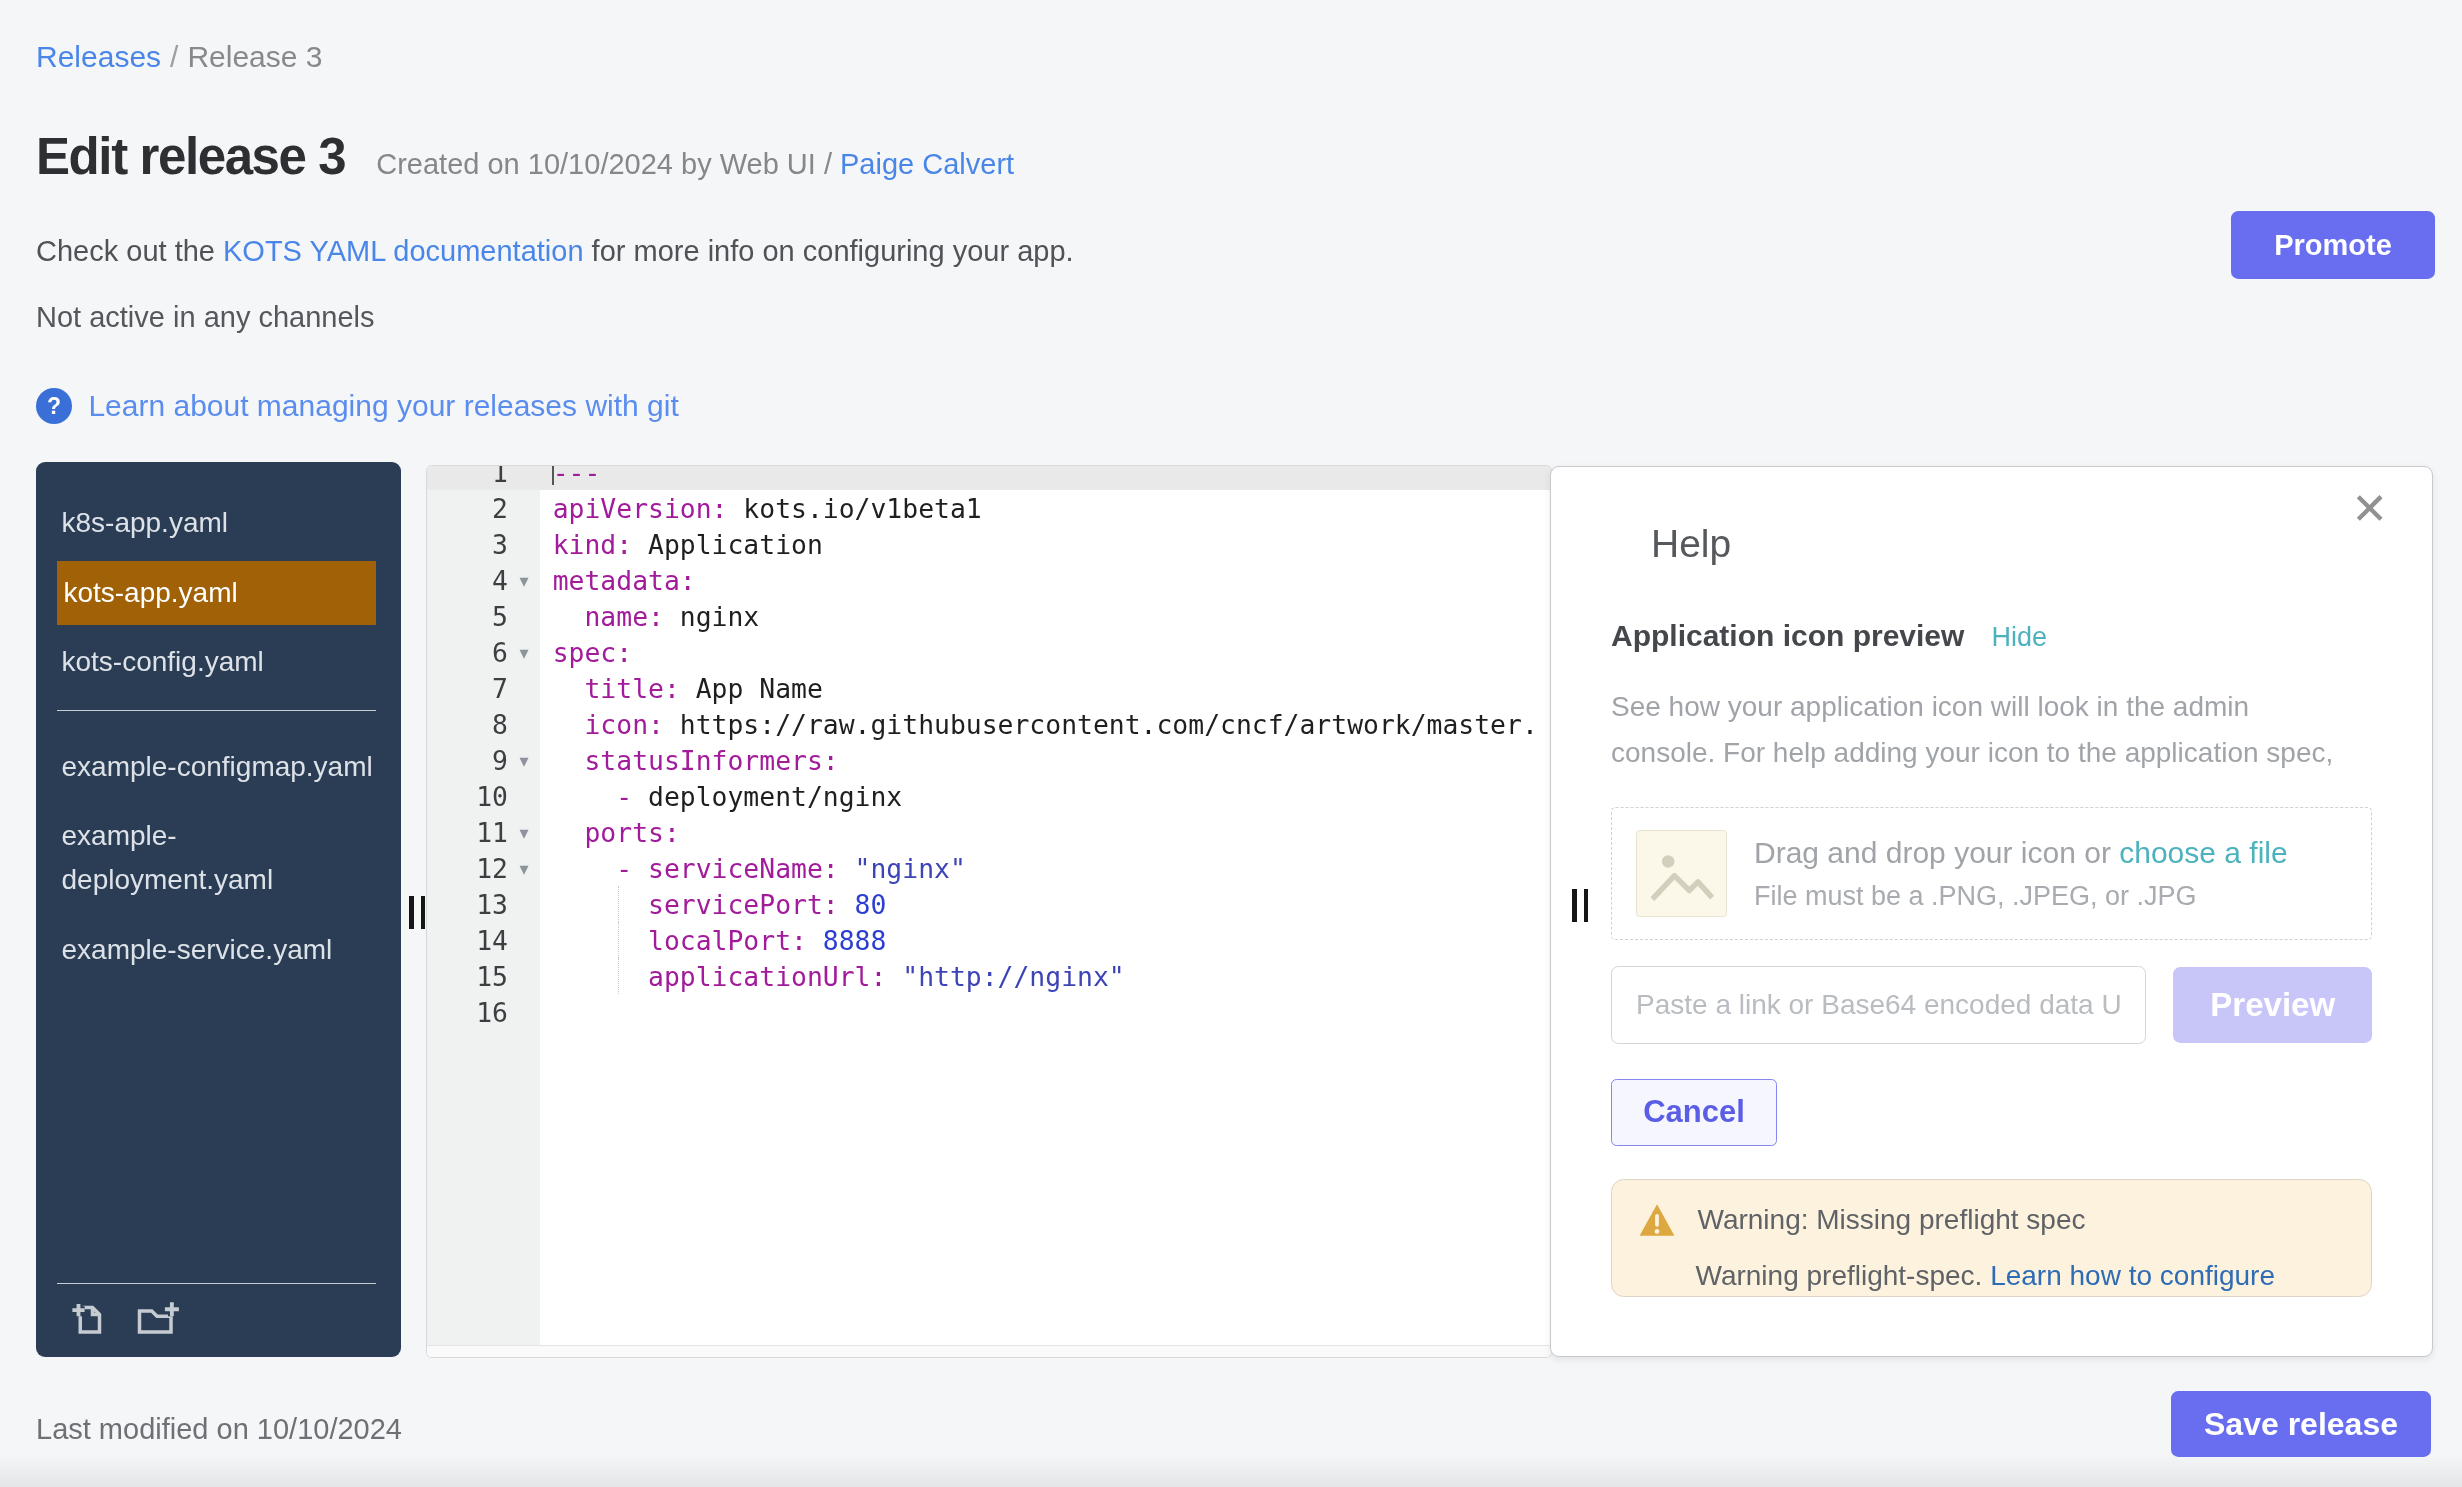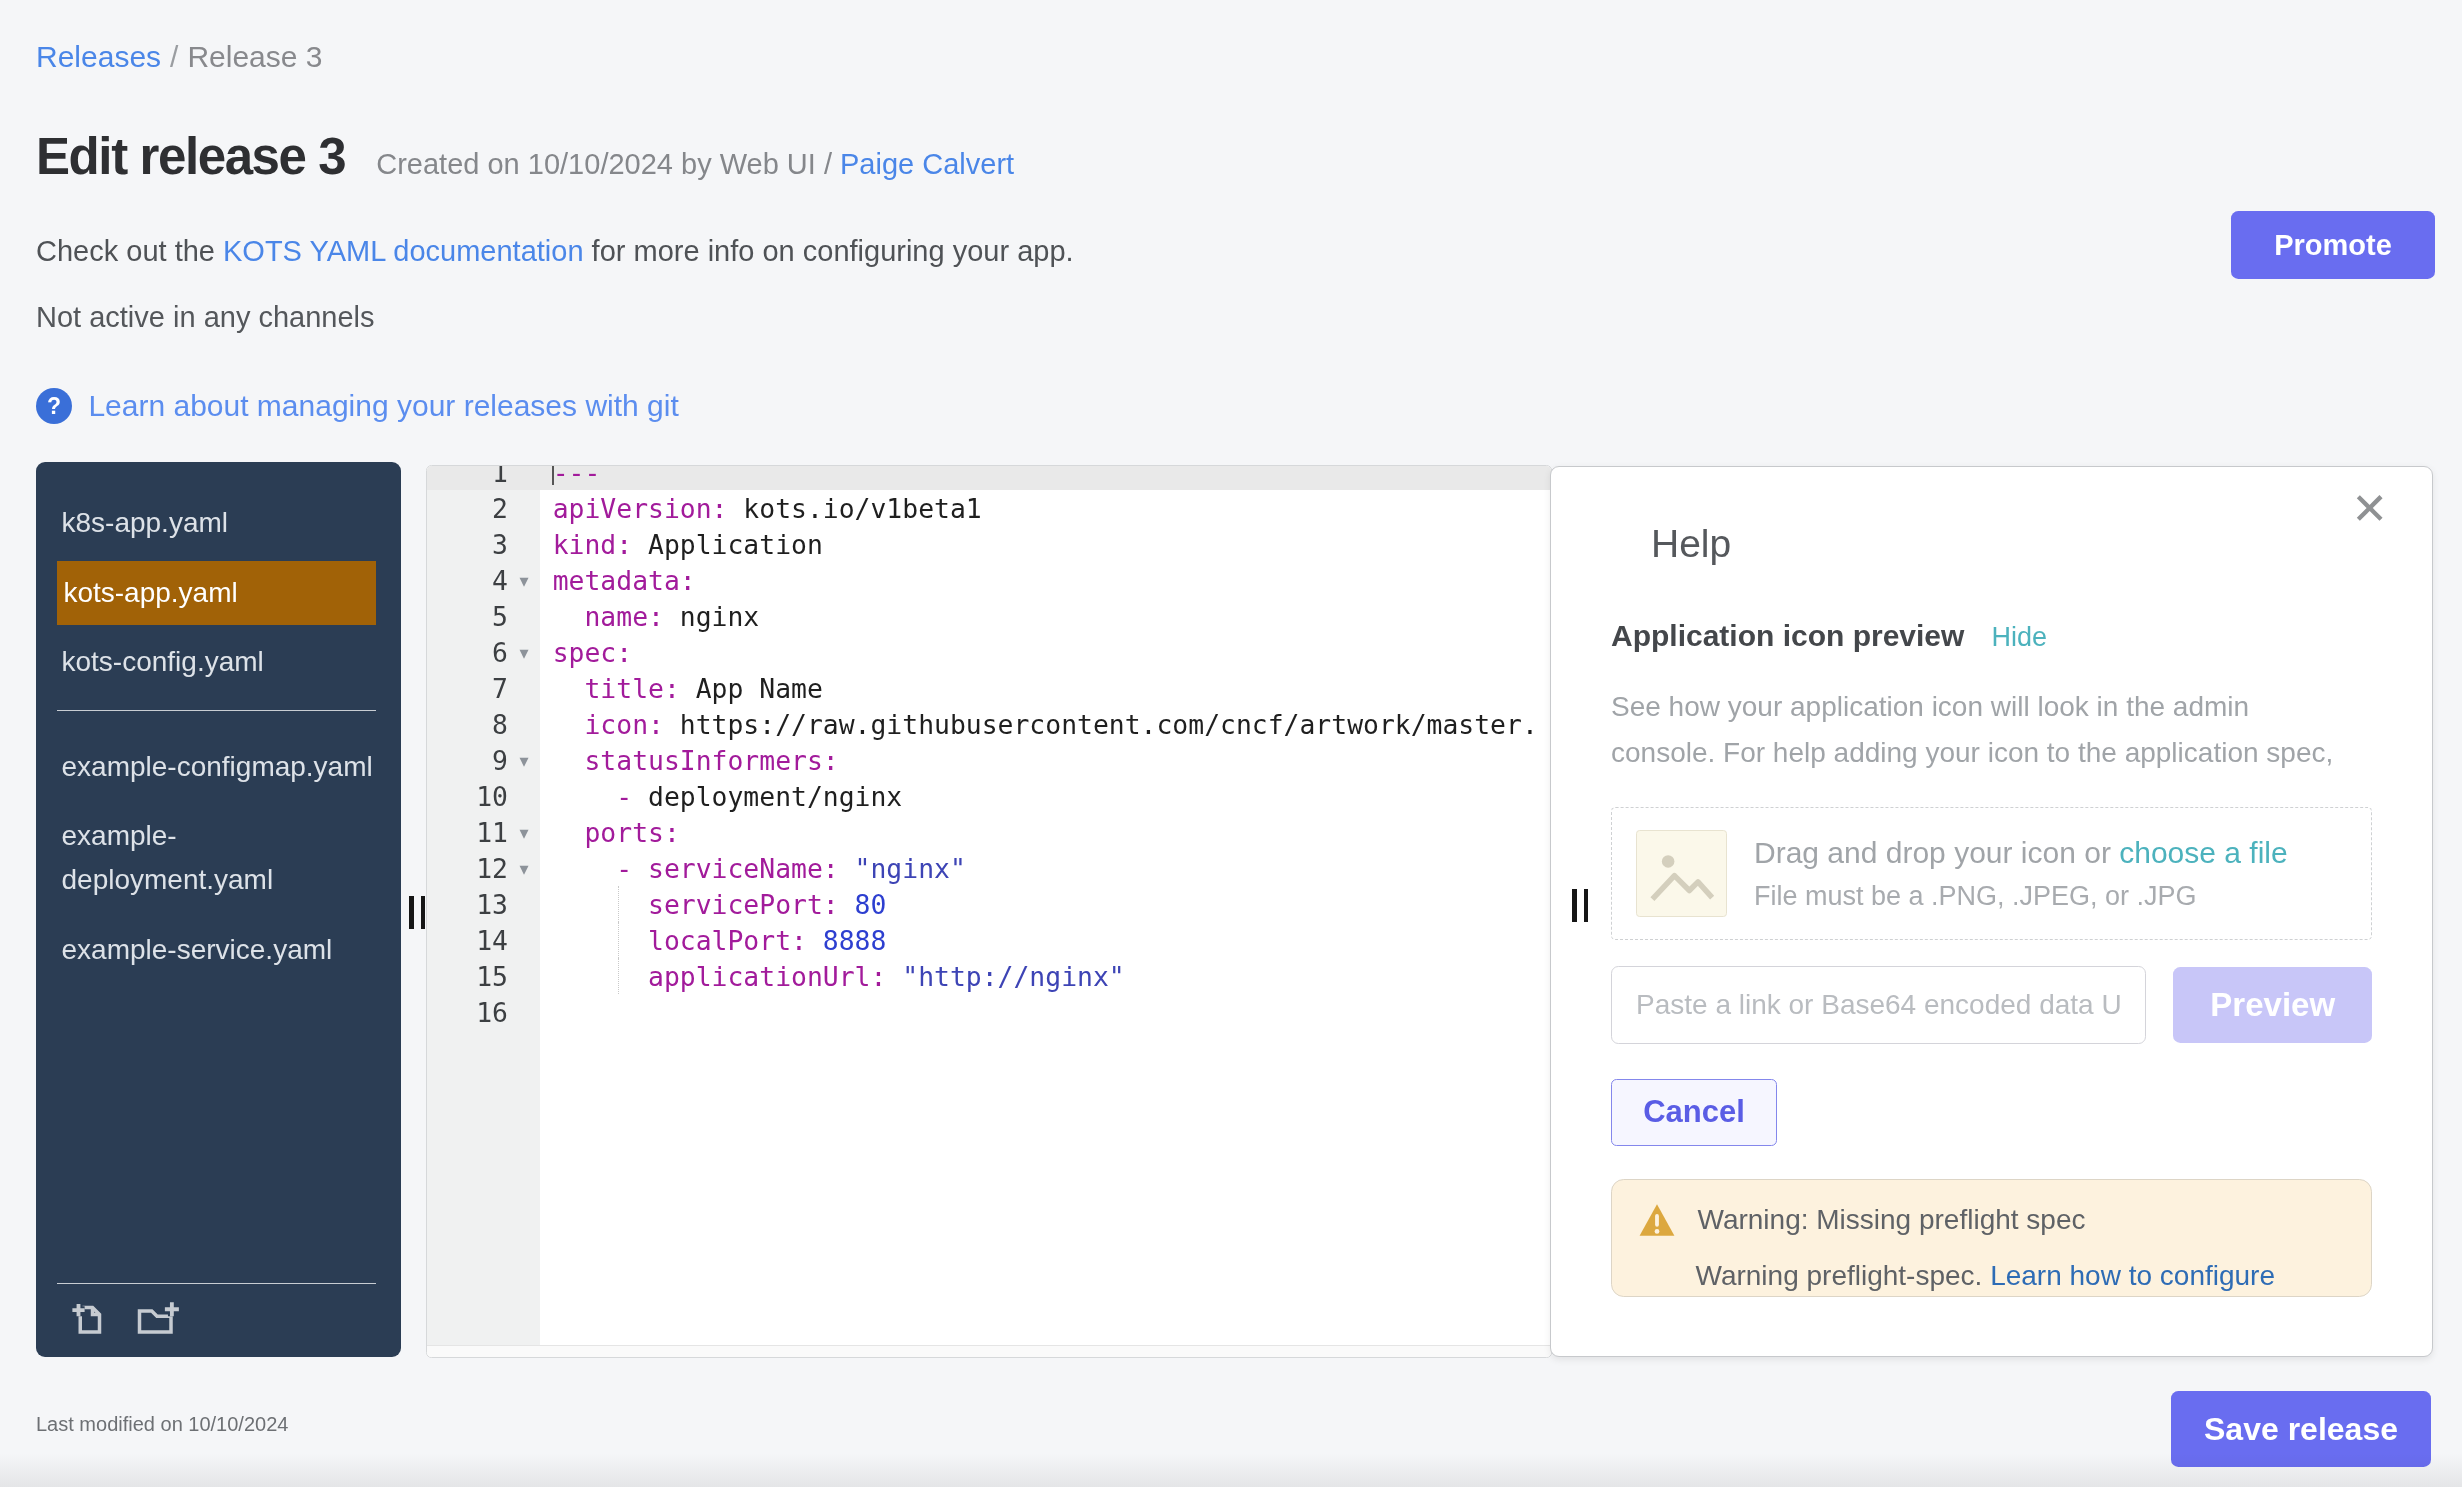--- a/index.html
+++ b/index.html
@@ -112,22 +112,22 @@
                 border: 1.8px solid #8487ec; border-radius: 5.5px; color: #5a5de5;
                 font-size: 31px; font-weight: bold; }
 
   .warning-box { margin-top: 33px; height: 118px; background: #fdf2de; border: 0.9px solid #ddd5c6;
                  border-radius: 12.7px; padding: 22px 0 0 25.5px; overflow: hidden; }
   .warn-row1 { display: flex; align-items: center; gap: 22px; font-size: 28px; color: #5f6266; }
   .warn-row2 { margin-top: 22px; margin-left: 58px; font-size: 28px; color: #5f6266; }
   .warn-row2 a { color: #2e6cb5; text-decoration: none; }
 
   
-  .last-modified { left: 36px; top: 1413px; font-size: 20px; color: #6d7074; }
-  .save-btn { left: 2171px; top: 1391px; width: 260px; height: 76px; background: #696df0;
+  .last-modified { left: 36px; top: 1413px; font-size: 29px; color: #6d7074; }
+  .save-btn { left: 2171px; top: 1391px; width: 260px; height: 66px; background: #696df0;
               color: #fff; font-size: 32px; font-weight: bold; }
   .bottom-fade { left: 0; right: 0; bottom: 0; height: 35px;
                  background: linear-gradient(180deg, rgba(0,0,0,0) 0%, rgba(0,0,0,0.07) 100%); }
 </style>
 </head>
 <body>
 
 <div class="abs breadcrumb">
   <a>Releases</a><span class="sep">/</span><span class="cur">Release 3</span>
 </div>

